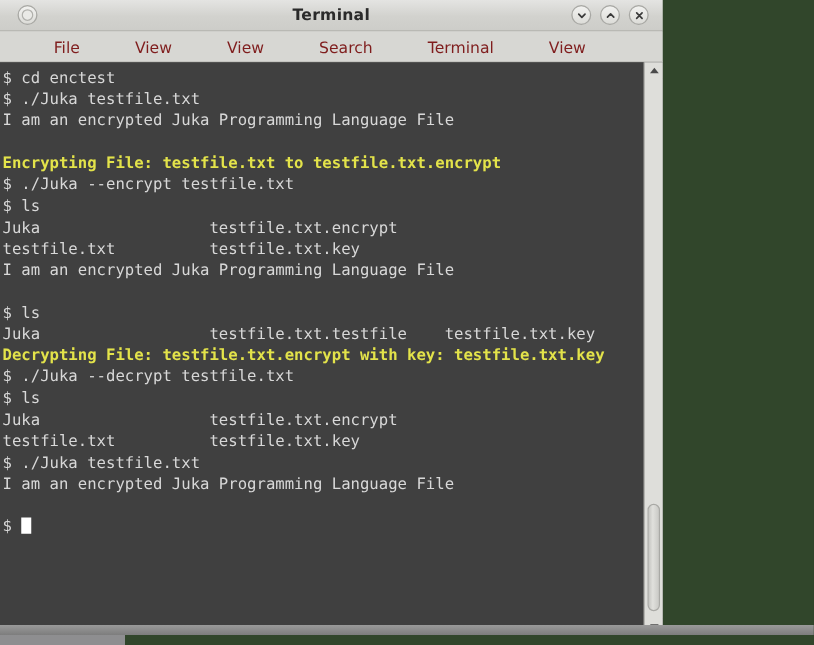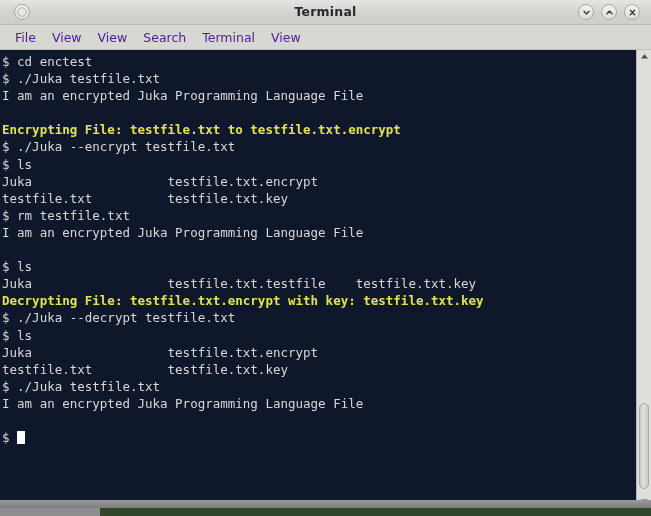--- a/index.html
+++ b/index.html
@@ -27,21 +27,21 @@
     width: 100px;
     height: 8px;
     background: #8e8e90;
   }
 
   
   #window {
     position: absolute;
     left: 0;
     top: 0;
-    width: 651px;
+    width: 530px;
     height: 508px;
     background: #d6d6d2;
     display: flex;
     flex-direction: column;
     box-sizing: border-box;
   }
 
   
   #titlebar {
     position: relative;
@@ -89,38 +89,39 @@
     height: 25px;
     background: #d7d7d3;
     border-bottom: 1px solid #bebeba;
     display: flex;
     align-items: center;
     padding-left: 7px;
     box-sizing: border-box;
   }
   .menu-item {
     font-size: 12.5px;
-    color: #4c1d95;
+    color: #7f1d1d;
     padding: 2px 8px;
     cursor: default;
     font-family: "DejaVu Sans", sans-serif;
     white-space: nowrap;
+    margin-left: 28px;
   }
 
   
   #term-area {
     flex: 1 1 auto;
     display: flex;
     background: #000000;
     min-height: 0;
     position: relative;
   }
   #term-screen {
     flex: 1 1 auto;
-    background: #0f172a;
+    background: #404040;
     padding: 3px 0 0 2px;
     box-sizing: border-box;
     overflow: hidden;
   }
   .tline {
     font-family: "DejaVu Sans Mono", monospace;
     font-size: 12.5px;
     line-height: 17.1px;
     height: 17.1px;
     white-space: pre;
@@ -234,21 +235,20 @@
       <div id="term-screen">
           <div class="tline">$ cd enctest</div>
           <div class="tline">$ ./Juka testfile.txt</div>
           <div class="tline">I am an encrypted Juka Programming Language File</div>
           <div class="tline"></div>
           <div class="tline yellow">Encrypting File: testfile.txt to testfile.txt.encrypt</div>
           <div class="tline">$ ./Juka --encrypt testfile.txt</div>
           <div class="tline">$ ls</div>
           <div class="tline">Juka                  testfile.txt.encrypt</div>
           <div class="tline">testfile.txt          testfile.txt.key</div>
-          <div class="tline">$ rm testfile.txt</div>
           <div class="tline">I am an encrypted Juka Programming Language File</div>
           <div class="tline"></div>
           <div class="tline">$ ls</div>
           <div class="tline">Juka                  testfile.txt.testfile    testfile.txt.key</div>
           <div class="tline yellow">Decrypting File: testfile.txt.encrypt with key: testfile.txt.key</div>
           <div class="tline">$ ./Juka --decrypt testfile.txt</div>
           <div class="tline">$ ls</div>
           <div class="tline">Juka                  testfile.txt.encrypt</div>
           <div class="tline">testfile.txt          testfile.txt.key</div>
           <div class="tline">$ ./Juka testfile.txt</div>

